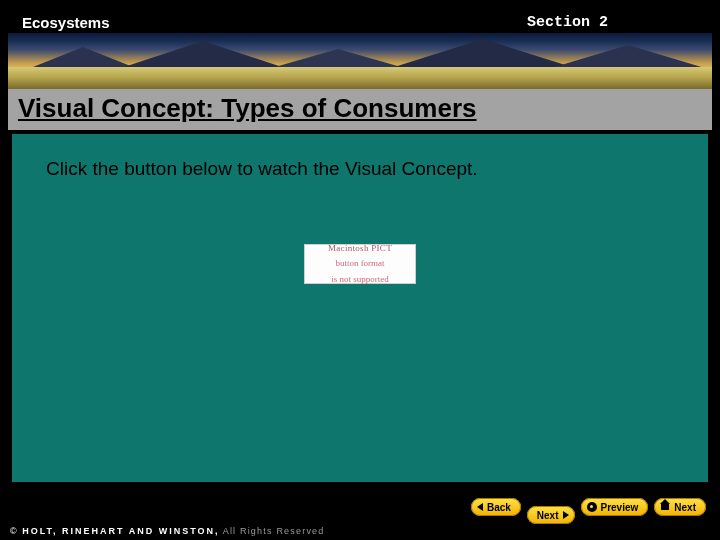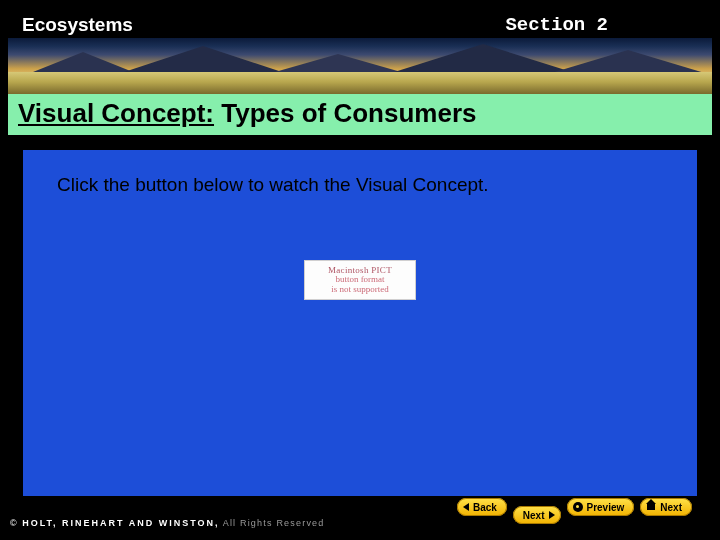--- a/index.html
+++ b/index.html
@@ -19,21 +19,21 @@
     height: 494px;
     background: #000;
   }
   .header {
     display: flex;
     justify-content: space-between;
     align-items: center;
     padding: 8px 14px 2px 14px;
     color: #fff;
     font-weight: bold;
-    font-size: 19px;
+    font-size: 15px;
     gap: 28px;
   }
   .section-label { margin-right: 90px; font-family: Liberation Mono, monospace; }
   .landscape {
     position: relative;
     width: 100%;
     height: 56px;
     overflow: hidden;
   }
   .sky {
@@ -47,32 +47,33 @@
   .mtn {
     position: absolute; bottom: 20px; width: 0; height: 0;
     border-style: solid;
   }
   .m1 { left: 20px;  border-width: 0 55px 22px 55px; border-color: transparent transparent #2a3250 transparent; }
   .m2 { left: 110px; border-width: 0 85px 28px 85px; border-color: transparent transparent #232b47 transparent; }
   .m3 { left: 260px; border-width: 0 70px 20px 70px; border-color: transparent transparent #2e3553 transparent; }
   .m4 { left: 380px; border-width: 0 95px 30px 95px; border-color: transparent transparent #222a45 transparent; }
   .m5 { left: 540px; border-width: 0 80px 24px 80px; border-color: transparent transparent #2a3250 transparent; }
   .title-bar {
-    background: #86efac;
+    background: #a3a3a3;
     padding: 4px 24px 6px 10px;
+    text-decoration: underline;
   }
   .title-bar h1 {
     font-size: 26px;
     font-weight: bold;
     color: #000;
   }
   .title-bar .prefix { text-decoration: underline; }
   .body-area {
-    background: #1d4ed8;
-    margin: 15px;
+    background: #0f766e;
+    margin: 4px;
     padding: 24px 14px 10px 34px;
     height: 348px;
     position: relative;
   }
   .instruction {
     font-size: 19px;
     color: #000;
   }
   .placeholder {
     position: absolute;
@@ -85,35 +86,36 @@
     display: flex;
     flex-direction: column;
     align-items: center;
     justify-content: center;
     font-family: "Comic Sans MS", "Chalkboard", cursive;
     font-size: 9px;
     line-height: 1.05;
     color: #cc6b78;
     text-align: left;
     white-space: nowrap;
+    gap: 6px;
   }
   .placeholder .l1 { color: #b05766; letter-spacing: 0.3px; }
   .placeholder .l2,
   .placeholder .l3 { color: #cc6b78; }
 
   
   .toolbar {
     position: absolute;
     left: 0; right: 0; bottom: 22px;
     height: 22px;
     display: flex;
     justify-content: flex-end;
     align-items: center;
     gap: 6px;
-    padding-right: 28px;
+    padding-right: 14px;
     background: #000;
   }
   .pill {
     display: inline-flex;
     align-items: center;
     gap: 4px;
     height: 18px;
     padding: 0 10px 0 6px;
     border-radius: 9px;
     background: linear-gradient(#ffe24a, #f2b200);
@@ -146,21 +148,21 @@
     width: 10px; height: 10px; border-radius: 50%;
     background: #000; position: relative;
   }
   .eye::after {
     content: ""; position: absolute; left: 3px; top: 3px;
     width: 3px; height: 3px; background: #ffe24a; border-radius: 50%;
   }
 
   .copyright {
     position: absolute;
-    left: 10px; bottom: 12px;
+    left: 10px; bottom: 4px;
     color: #fff;
     font-size: 9px;
     letter-spacing: 1.5px;
   }
   .copyright .strong { font-weight: bold; letter-spacing: 2px; }
   .copyright .rest { color: #9a9a9a; letter-spacing: 1.2px; }
 </style>
 </head>
 <body>
 

